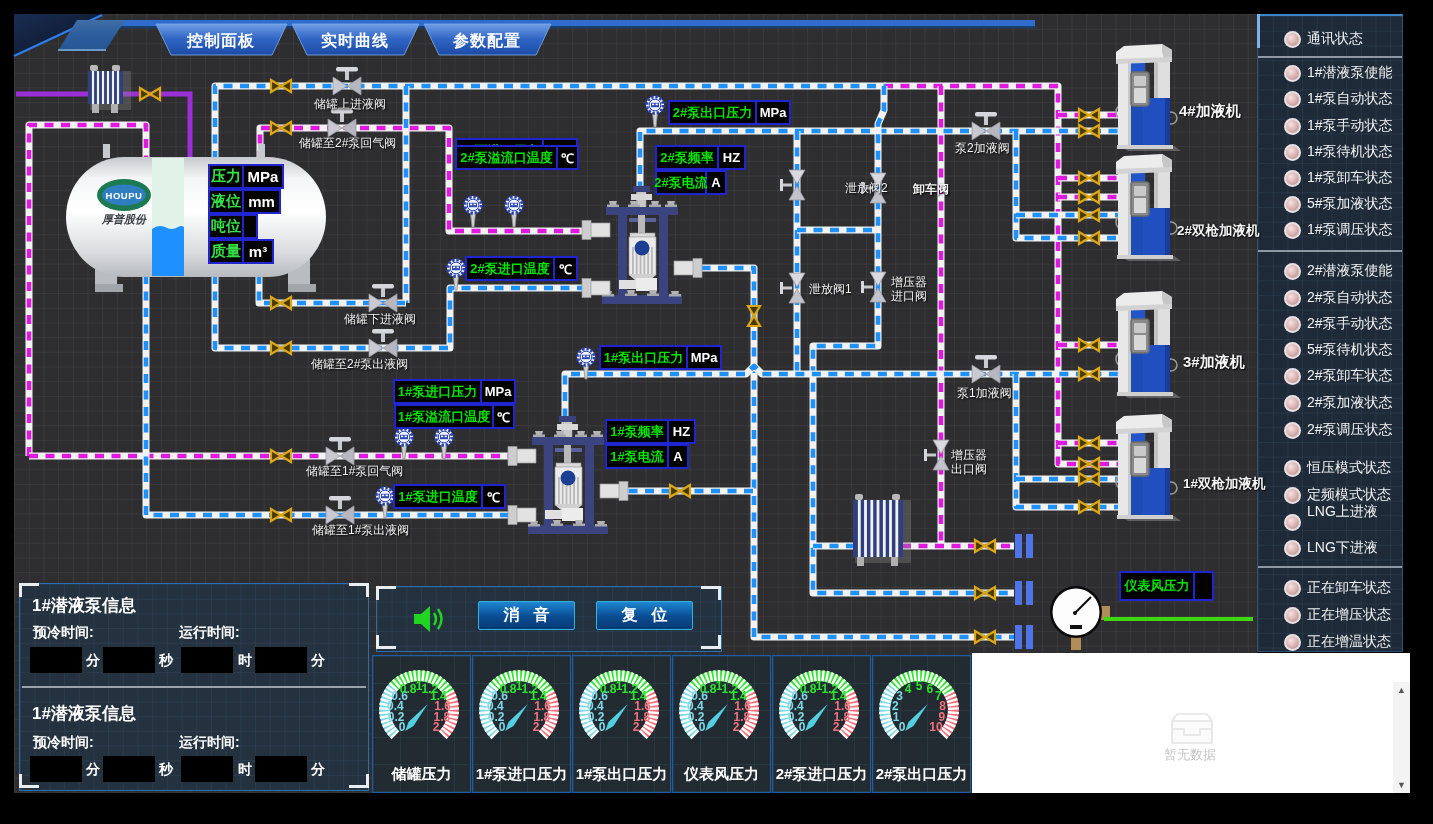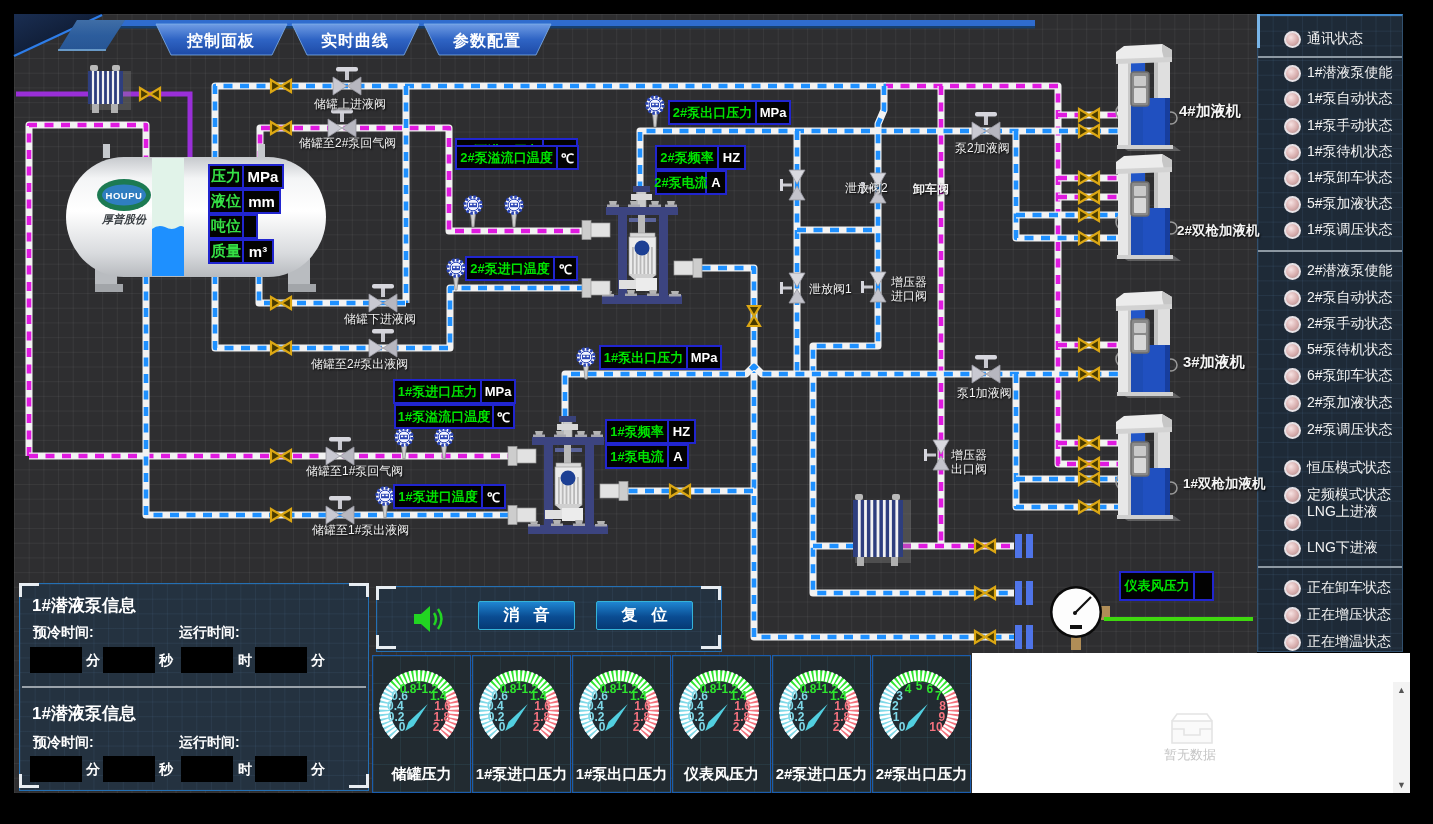--- a/index.html
+++ b/index.html
@@ -56,21 +56,21 @@
     <div class="rtext" style="top:205px">1#泵调压状态</div>
     <div class="led" style="top:247px"></div>
     <div class="rtext" style="top:246px">2#潜液泵使能</div>
     <div class="led" style="top:274px"></div>
     <div class="rtext" style="top:273px">2#泵自动状态</div>
     <div class="led" style="top:300px"></div>
     <div class="rtext" style="top:299px">2#泵手动状态</div>
     <div class="led" style="top:326px"></div>
     <div class="rtext" style="top:325px">5#泵待机状态</div>
     <div class="led" style="top:352px"></div>
-    <div class="rtext" style="top:351px">6#泵卸车状态</div>
+    <div class="rtext" style="top:351px">2#泵卸车状态</div>
     <div class="led" style="top:379px"></div>
     <div class="rtext" style="top:378px">2#泵加液状态</div>
     <div class="led" style="top:406px"></div>
     <div class="rtext" style="top:405px">2#泵调压状态</div>
     <div class="led" style="top:444px"></div>
     <div class="rtext" style="top:443px">恒压模式状态</div>
     <div class="led" style="top:471px"></div>
     <div class="rtext" style="top:470px">定频模式状态</div>
     <div class="led" style="top:498px"></div>
     <div class="rtext" style="top:487px">LNG上进液</div>

